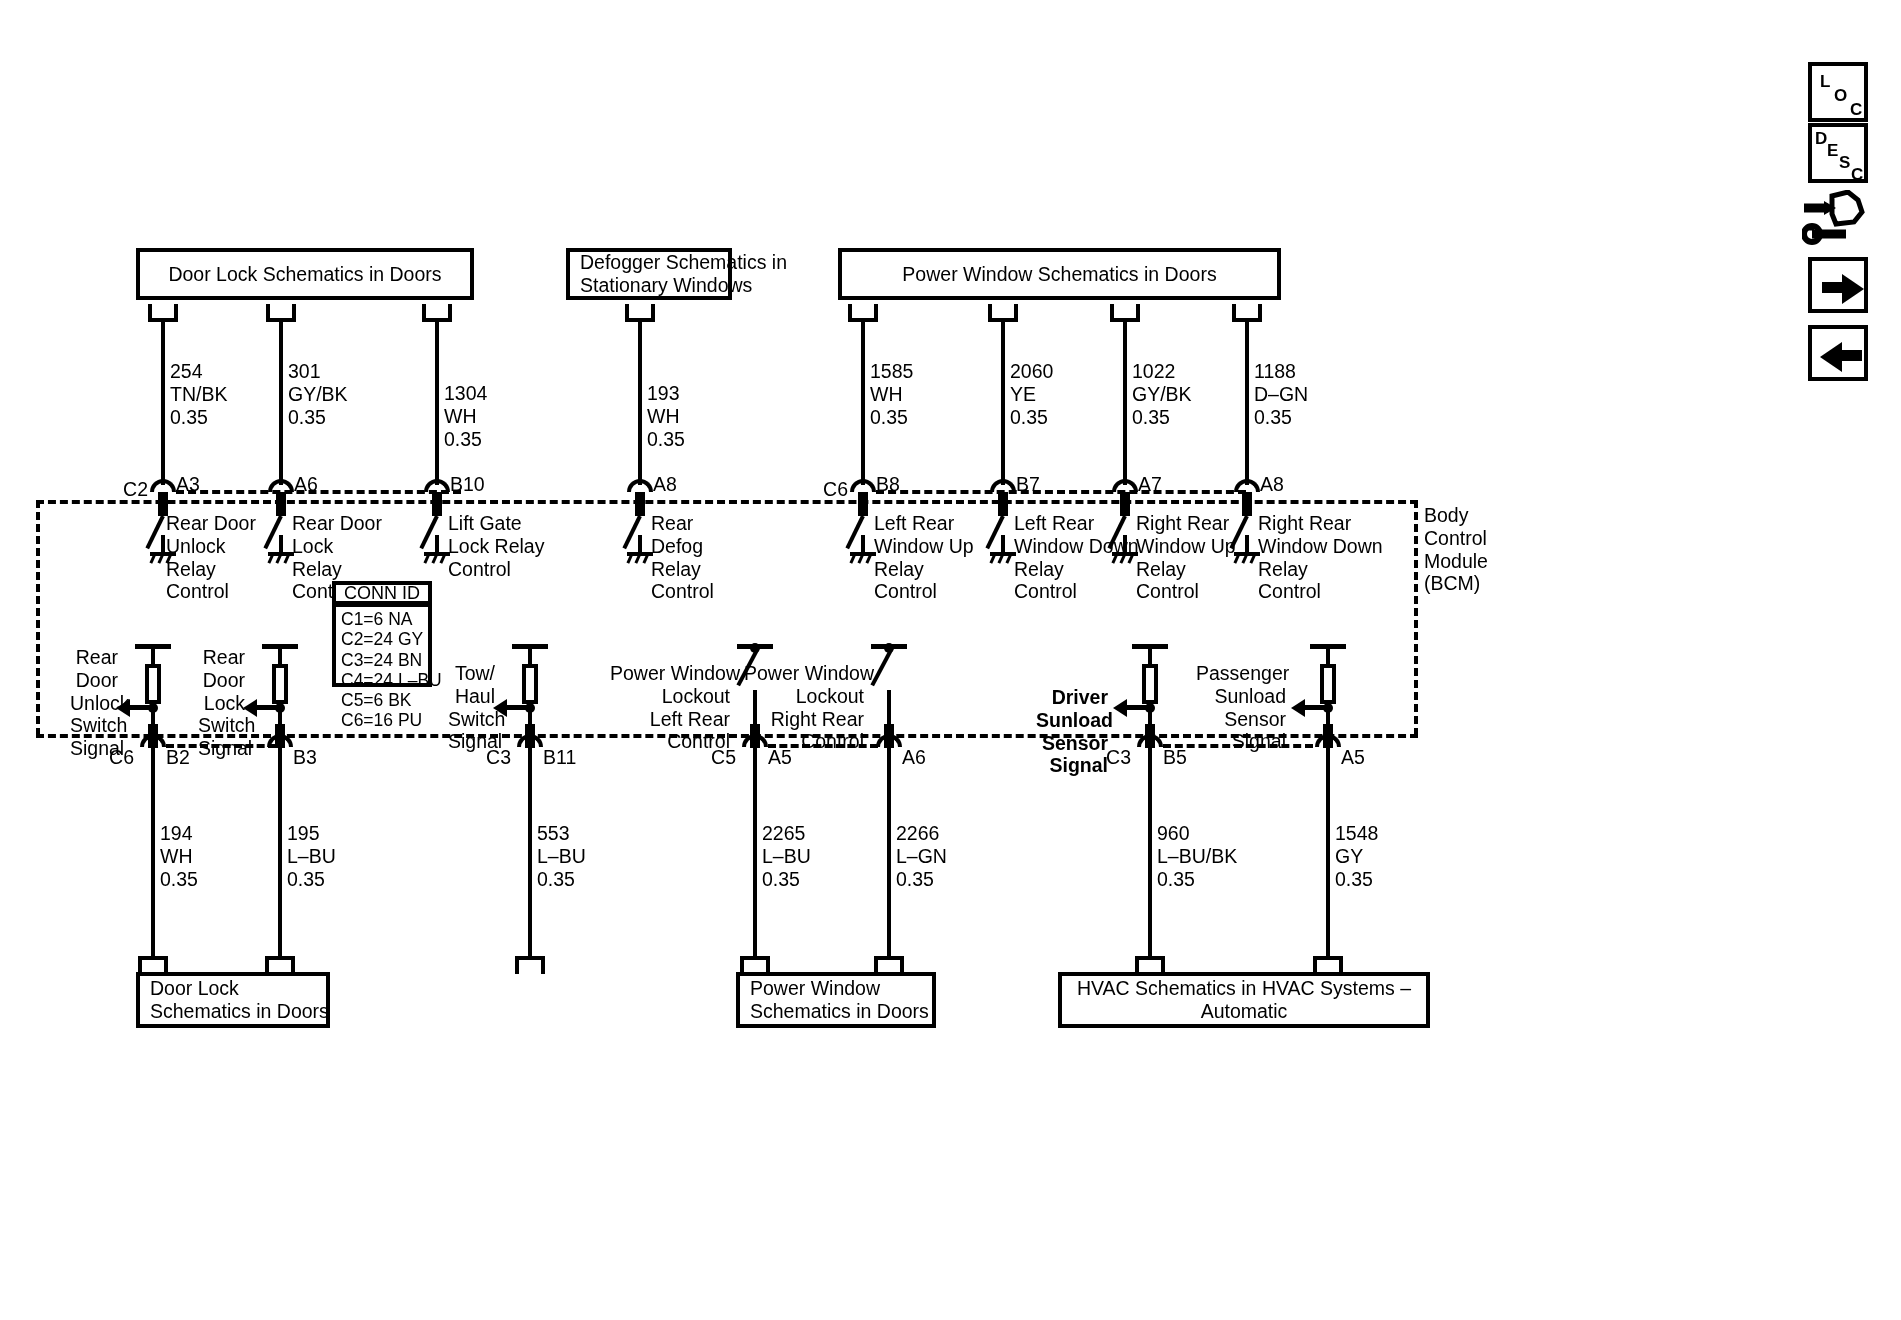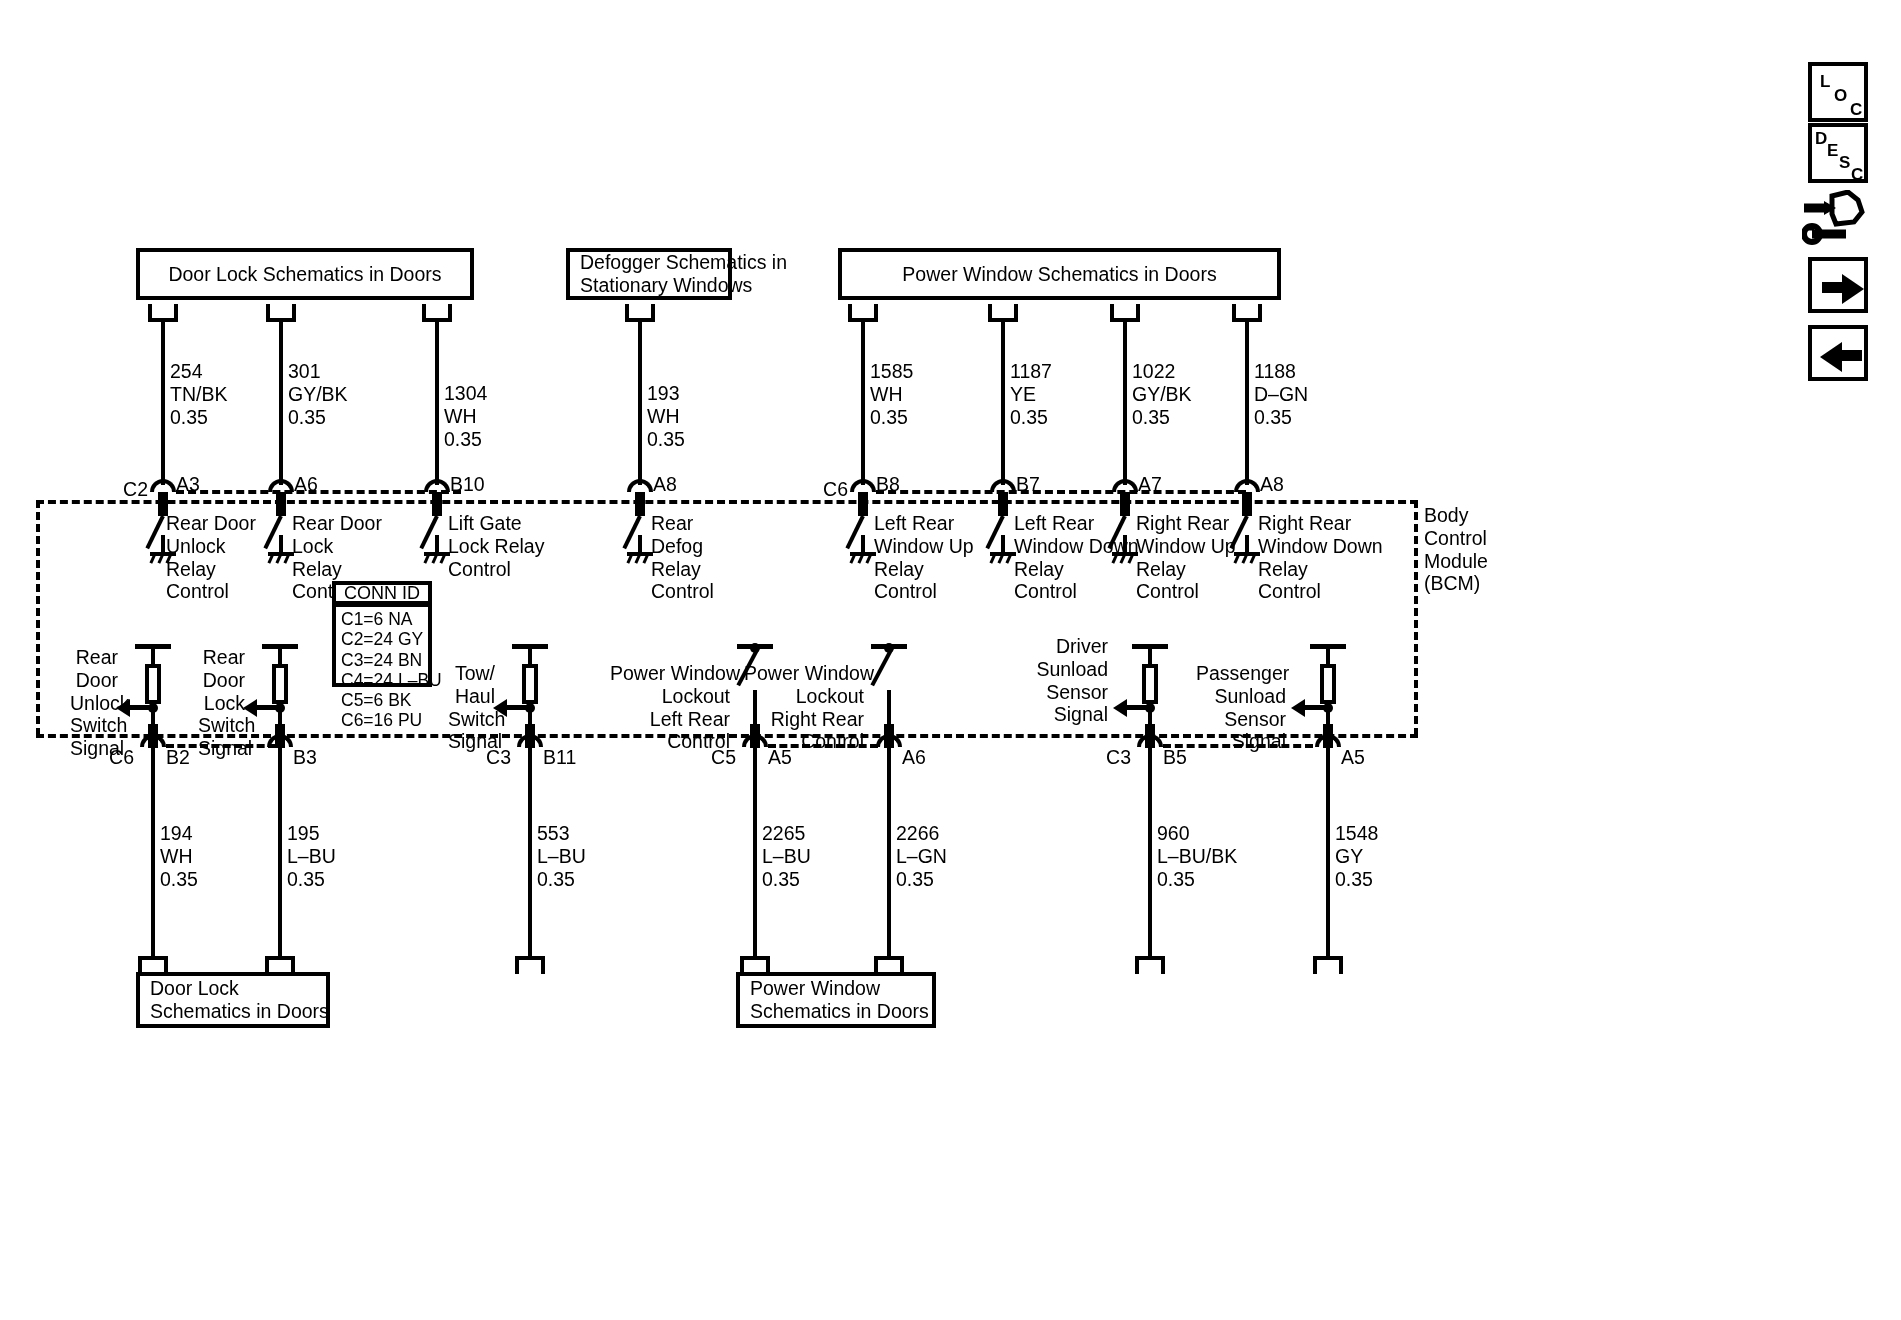--- a/index.html
+++ b/index.html
@@ -208,21 +208,21 @@
       <span class="t2"></span>
       <span class="t3"></span>
   </div>
   <div class="txt" style="left:874px; top:512px;">Left Rear
 Window Up
 Relay
 Control</div>
 
   <div class="staple" style="left:988px; top:304px;"></div>
   <div class="vline" style="left:1001px; top:320px; height:165px;"></div>
-  <div class="txt" style="left:1010px; top:360px;"><span>1187</span><br><span>YE</span><br><span>0.35</span></div>
+  <div class="txt" style="left:1010px; top:360px;"><span>2060</span><br><span>YE</span><br><span>0.35</span></div>
   <div class="arc" style="left:990px; top:479px;"></div>
   <div class="txt" style="left:1016px; top:473px;">B7</div>
   <div class="pin" style="left:998px; top:492px;"></div>
   <div class="sw-diag" style="left:1001px; top:516px;"></div>
   <div class="gnd" style="left:990px; top:535px; width:26px; height:30px;">
     <span class="stem"></span>
       <span class="bar"></span>
       <span class="t1"></span>
       <span class="t2"></span>
       <span class="t3"></span>
@@ -395,21 +395,21 @@
 
   <div class="tbar" style="left:1132px; top:644px;"></div>
   <div class="vline" style="left:1148px; top:646px; height:22px;"></div>
   <div class="res" style="left:1142px; top:664px;"></div>
   <div class="vline" style="left:1148px; top:704px; height:40px;"></div>
   <div class="node" style="left:1145px; top:703px;"></div>
   <div class="inarrow" style="left:1113px; top:699px; width:36px; height:18px;">
     <span class="head"></span>
       <span class="shaft"></span>
   </div>
-  <div class="txt r" style="left:1036px; top:635px; width:72px; line-height:1.17;">Driver
+  <div class="txt r" style="left:1036px; top:686px; width:72px; line-height:1.17;font-weight:bold;">Driver
 Sunload
 Sensor
 Signal</div>
   <div class="arc" style="left:1137px; top:734px;"></div>
   <div class="pin" style="left:1145px; top:724px;"></div>
   <div class="txt r" style="left:1101px; top:746px; width:30px;">C3</div>
   <div class="txt" style="left:1163px; top:746px;">B5</div>
   <div class="vline" style="left:1148px; top:746px; height:210px;"></div>
   <div class="txt" style="left:1157px; top:822px;"><span>960</span><br><span>L–BU/BK</span><br><span>0.35</span></div>
   <div class="staple-up" style="left:1135px; top:956px;"></div>
@@ -440,20 +440,23 @@
     <span>Door Lock
 Schematics in Doors</span>
   </div>
 
 
   <div class="rbox left" style="left:736px; top:972px; width:200px; height:56px; white-space:pre;">
     <span>Power Window
 Schematics in Doors</span>
   </div>
 
+  <div class="rbox center" style="left:1058px; top:972px; width:372px; height:56px;">
+    <span>HVAC Schematics in HVAC Systems – Automatic</span>
+  </div>
 
   <div class="navbtn" style="left:1808px; top:62px; width:60px; height:60px;">
     <span class="diagtxt" style="left:8px; top:6px;">L</span>
     <span class="diagtxt" style="left:22px; top:20px;">O</span>
     <span class="diagtxt" style="left:38px; top:34px;">C</span>
   </div>
 
   <div class="navbtn" style="left:1808px; top:123px; width:60px; height:60px;">
     <span class="diagtxt" style="left:3px; top:2px;">D</span>
     <span class="diagtxt" style="left:15px; top:14px;">E</span>

